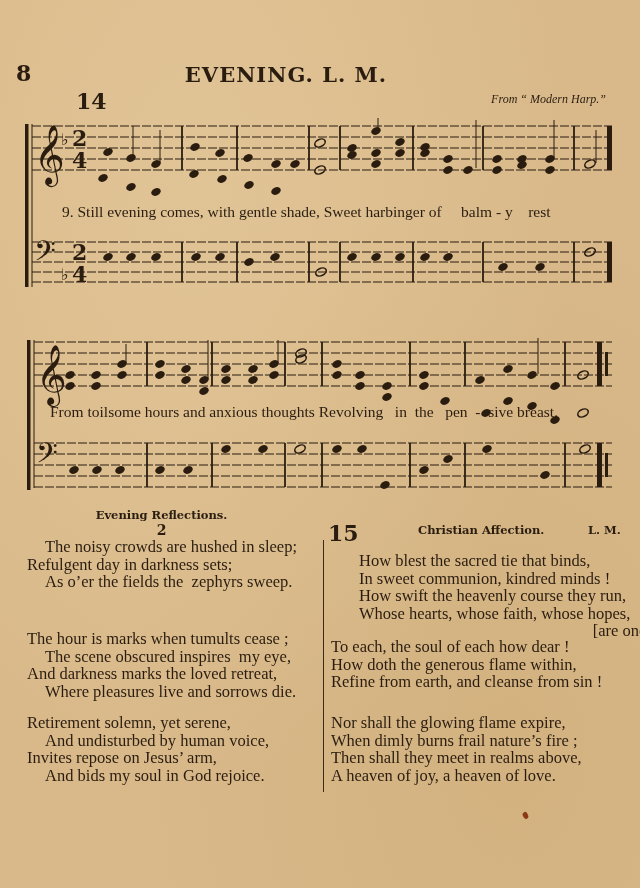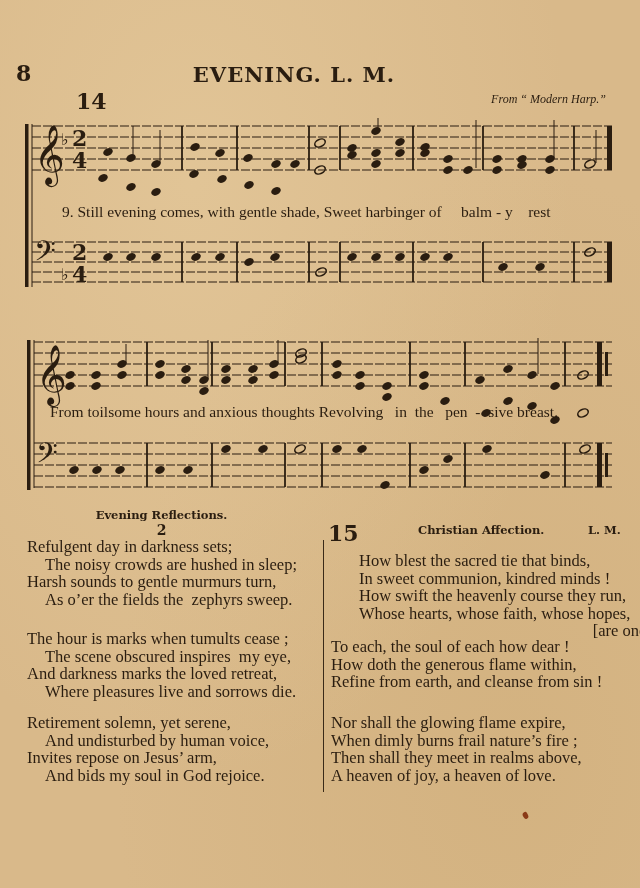--- a/index.html
+++ b/index.html
@@ -8,21 +8,21 @@
     background: #d9b98a;
     background-image:
       radial-gradient(ellipse at 30% 20%, rgba(235,210,165,0.45), rgba(0,0,0,0) 60%),
       radial-gradient(ellipse at 80% 85%, rgba(200,165,110,0.35), rgba(0,0,0,0) 55%);
     position: relative;
     color: #2a1d10;
     font-family: "DejaVu Serif", "Liberation Serif", serif;
   }
   .abs { position: absolute; }
   .page-num { left: 16px; top: 60px; font-size: 22px; font-weight: bold; font-family: "DejaVu Serif", serif; }
-  .title { left: 0; width: 572px; top: 62px; text-align: center; font-size: 21px; font-weight: bold; letter-spacing: 1px; font-family: "DejaVu Serif", serif; padding-left: 8px; }
+  .title { left: 0; width: 572px; top: 62px; text-align: center; font-size: 21px; font-weight: bold; letter-spacing: 1px; font-family: "DejaVu Serif", serif; }
   .hymn-no { left: 76px; top: 88px; font-size: 22px; font-weight: bold; }
   .source { right: 34px; top: 92px; font-size: 12px; font-style: italic; font-family: "Liberation Serif", serif; }
   svg.music { position: absolute; left: 0; top: 0; }
   .lyric { font-family: "Liberation Serif", serif; font-size: 15.5px; white-space: pre; }
   .lyric1 { left: 62px; top: 203px; }
   .lyric2 { left: 50px; top: 403px; }
   .col-rule { left: 323px; top: 540px; width: 1px; height: 252px; background: #3a2a18; }
   .hymn-head { font-family: "DejaVu Serif", serif; font-weight: bold; font-size: 11.5px; }
   .h2-title { left: 0; width: 323px; top: 508px; text-align: center; }
   .h2-num { left: 0; width: 323px; top: 522px; text-align: center; font-size: 14px; }
@@ -272,23 +272,22 @@
   </g>
 </svg>
 
 <div class="abs lyric lyric1">9. Still evening comes, with gentle shade, Sweet harbinger of     balm - y    rest</div>
 <div class="abs lyric lyric2">From toilsome hours and anxious thoughts Revolving   in  the   pen  -  sive breast.</div>
 
 <div class="abs hymn-head h2-title">Evening Reflections.</div>
 <div class="abs hymn-head h2-num">2</div>
 
 <div class="abs verse col-left" style="top:538px;">
+  <div class="ln indent">The noisy crowds are hushed in sleep;</div>
   <div class="ln">Refulgent day in darkness sets;</div>
-  <div class="ln indent">The noisy crowds are hushed in sleep;</div>
-  <div class="ln">Harsh sounds to gentle murmurs turn,</div>
   <div class="ln indent">As o’er the fields the  zephyrs sweep.</div>
 </div>
 <div class="abs verse col-left" style="top:630px;">
   <div class="ln">The hour is marks when tumults cease ;</div>
   <div class="ln indent">The scene obscured inspires  my eye,</div>
   <div class="ln">And darkness marks the loved retreat,</div>
   <div class="ln indent">Where pleasures live and sorrows die.</div>
 </div>
 <div class="abs verse col-left" style="top:714px;">
   <div class="ln">Retirement solemn, yet serene,</div>

